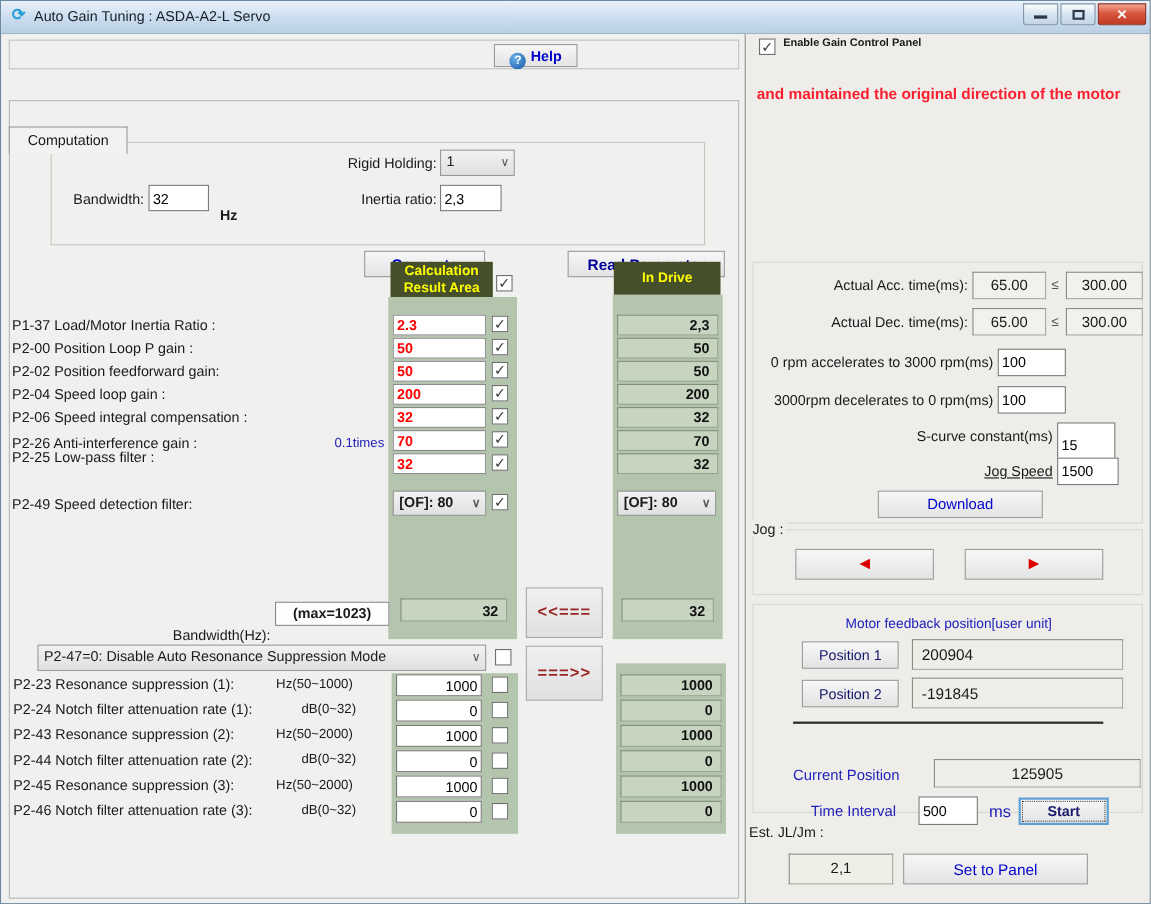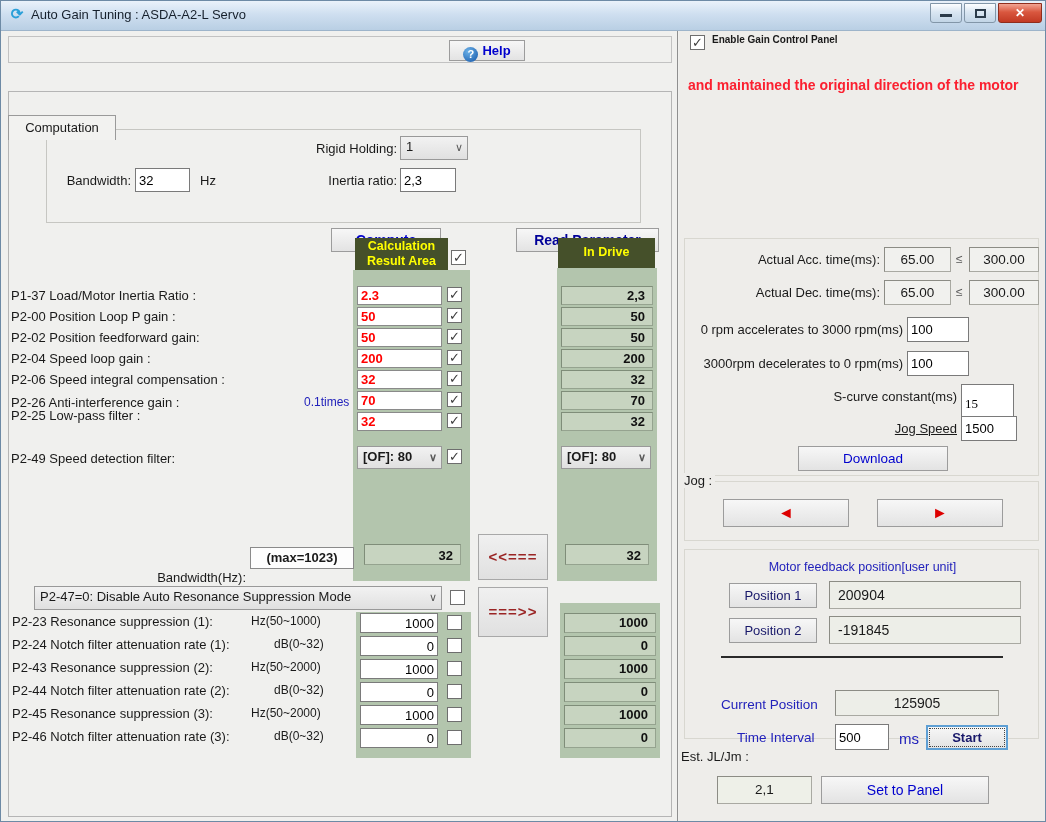--- a/index.html
+++ b/index.html
@@ -99,21 +99,21 @@
     <div class="tabcontent"></div>
 
     <div class="groupbox" style="left:42px; top:98px; width:595px; height:94px;">
       <span class="lbl" style="left:225px; top:11px; width:125px; text-align:right;">Rigid Holding:</span>
       <div class="dropdown" style="left:353px; top:6px; width:68px; height:24px;">
         <span>1</span>
         <span class="chev">∨</span>
       </div>
       <span class="lbl" style="left:8px; top:43px; width:76px; text-align:right;">Bandwidth:</span>
       <input class="input" style="left: 88px; top: 38px; width: 55px; height: 24px;" value="32">
-      <span class="lbl" style="left:153px; top:43px;">Hz</span>
+      <span class="lbl" style="left:153px; top:58px;font-weight:bold;">Hz</span>
       <span class="lbl" style="left:225px; top:43px; width:125px; text-align:right;">Inertia ratio:</span>
       <input class="input" style="left: 353px; top: 38px; width: 56px; height: 24px;" value="2,3">
     </div>
 
     <div class="btn" style="position:absolute; left:327px; top:197px; width:110px; height:24px; line-height:22px; font-size:14px;">Compute</div>
     <div class="btn" style="position:absolute; left:512px; top:197px; width:143px; height:24px; line-height:22px; font-size:14px; color:#000099;">Read Parameter</div>
 
     <div class="olivehdr" style="left:351px; top:207px; width:93px; height:32px; line-height:15px; padding-top:1px;">
       <span>Calculation</span><br>
       <span>Result Area</span>
@@ -244,21 +244,21 @@
       <span class="lbl" style="left:271px; top:46px; color:#555; font-size:12px;">≤</span>
       <div class="sunkfield" style="left:284px; top:41px; width:70px; height:25px; text-align:center; line-height:23px; background:#f1f1ee;">300.00</div>
 
       <span class="lbl" style="left:4px; top:83px; width:214px; text-align:right;">0 rpm accelerates to 3000 rpm(ms)</span>
       <input class="input" style="left: 222px; top: 78px; width: 62px; height: 25px;" value="100">
 
       <span class="lbl" style="left:4px; top:117px; width:214px; text-align:right;">3000rpm decelerates to 0 rpm(ms)</span>
       <input class="input" style="left: 222px; top: 112px; width: 62px; height: 25px;" value="100">
 
       <span class="lbl" style="left:60px; top:150px; width:212px; text-align:right;">S-curve constant(ms)</span>
-      <input class="input" style="left: 276px; top: 145px; width: 53px; height: 40px; font-family: Liberation Serif, serif;" value="15">
+      <input class="input" style="left: 276px; top: 145px; width: 53px; height: 40px;" value="15">
 
       <span class="lbl" style="left:120px; top:182px; width:152px; text-align:right;text-decoration:underline;">Jog Speed</span>
       <input class="input" style="left: 276px; top: 177px; width: 56px; height: 25px;" value="1500">
 
       <div class="btn" style="position:absolute; left:113px; top:207px; width:150px; height:25px; line-height:23px; font-weight:normal; font-size:13.5px;">Download</div>
     </div>
 
     <span class="lbl fieldset-label" style="left:2px; top:442px;">Jog :</span>
     <div class="groupbox" style="left:5px; top:450px; width:355px; height:60px; background:#eeedea; border-color:#d8d7d0;">
       <div class="btn" style="position:absolute; left:38px; top:17px; width:126px; height:28px; line-height:26px; color:#dd0000; font-size:16px;"><span>◄</span></div>
@@ -270,21 +270,21 @@
 
       <div class="btn" style="position:absolute; left:44px; top:33px; width:88px; height:25px; line-height:23px; font-weight:normal; color:#18186a;">Position 1</div>
       <div class="sunkfield" style="left:144px; top:31px; width:192px; height:28px; line-height:26px; padding-left:8px; font-size:14px;">200904</div>
 
       <div class="btn" style="position:absolute; left:44px; top:68px; width:88px; height:25px; line-height:23px; font-weight:normal; color:#18186a;">Position 2</div>
       <div class="sunkfield" style="left:144px; top:66px; width:192px; height:28px; line-height:26px; padding-left:8px; font-size:14px;">-191845</div>
 
       <div style="position:absolute; left:36px; top:106px; width:282px; height:2px; background:#2a2a2a;"></div>
 
       <span class="lbl blue" style="left:36px; top:147px; font-size:13.5px;">Current Position</span>
-      <div class="sunkfield" style="left:150px; top:140px; width:164px; height:26px; line-height:24px; text-align:center; font-size:14px;">125905</div>
+      <div class="sunkfield" style="left:164px; top:140px; width:188px; height:26px; line-height:24px; text-align:center; font-size:14px;">125905</div>
 
       <span class="lbl blue" style="left:52px; top:180px; font-size:13.5px;">Time Interval</span>
       <input class="input" style="left: 150px; top: 174px; width: 54px; height: 26px;" value="500">
       <span class="lbl blue" style="left:214px; top:180px; font-size:15px;">ms</span>
       <div class="btn startbtn" style="position:absolute; left:241px; top:175px; width:82px; height:25px; line-height:21px; color:#18186a;">Start</div>
     </div>
 
     <span class="lbl" style="left:2px; top:718px;">Est. JL/Jm :</span>
     <div class="sunkfield" style="left:38px; top:745px; width:95px; height:28px; line-height:26px; text-align:center; background:#eef0e8;">2,1</div>
     <div class="btn" style="position:absolute; left:142px; top:745px; width:168px; height:28px; line-height:26px; font-weight:normal; font-size:14px;">Set to Panel</div>

